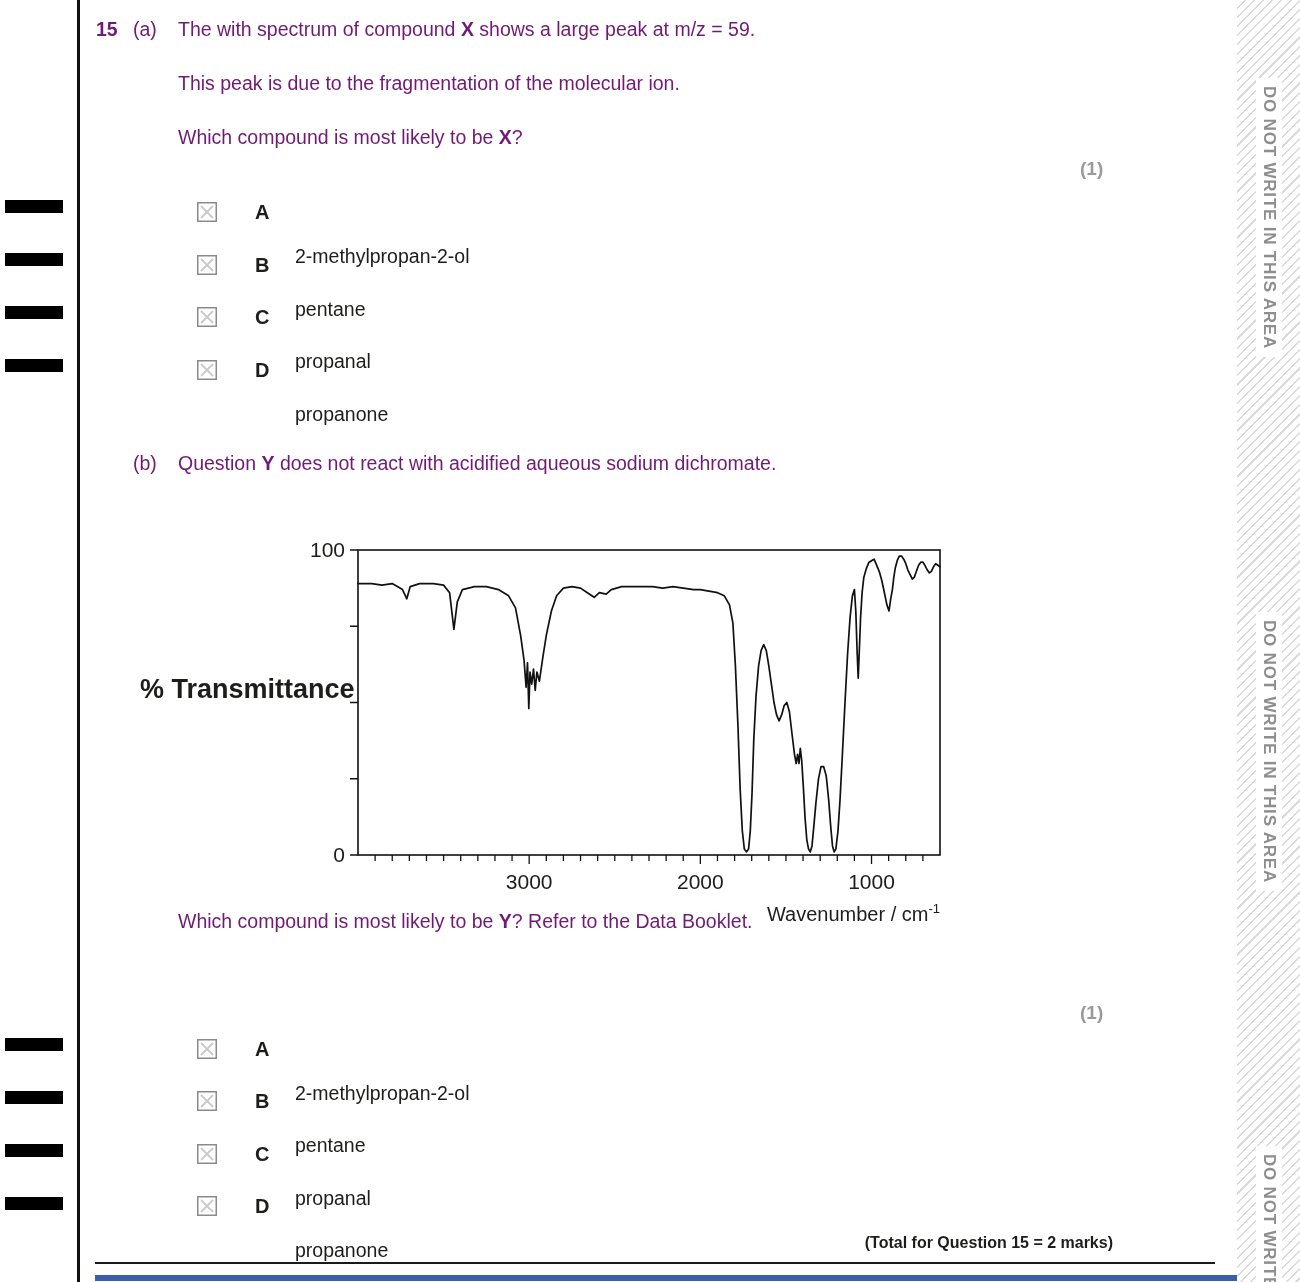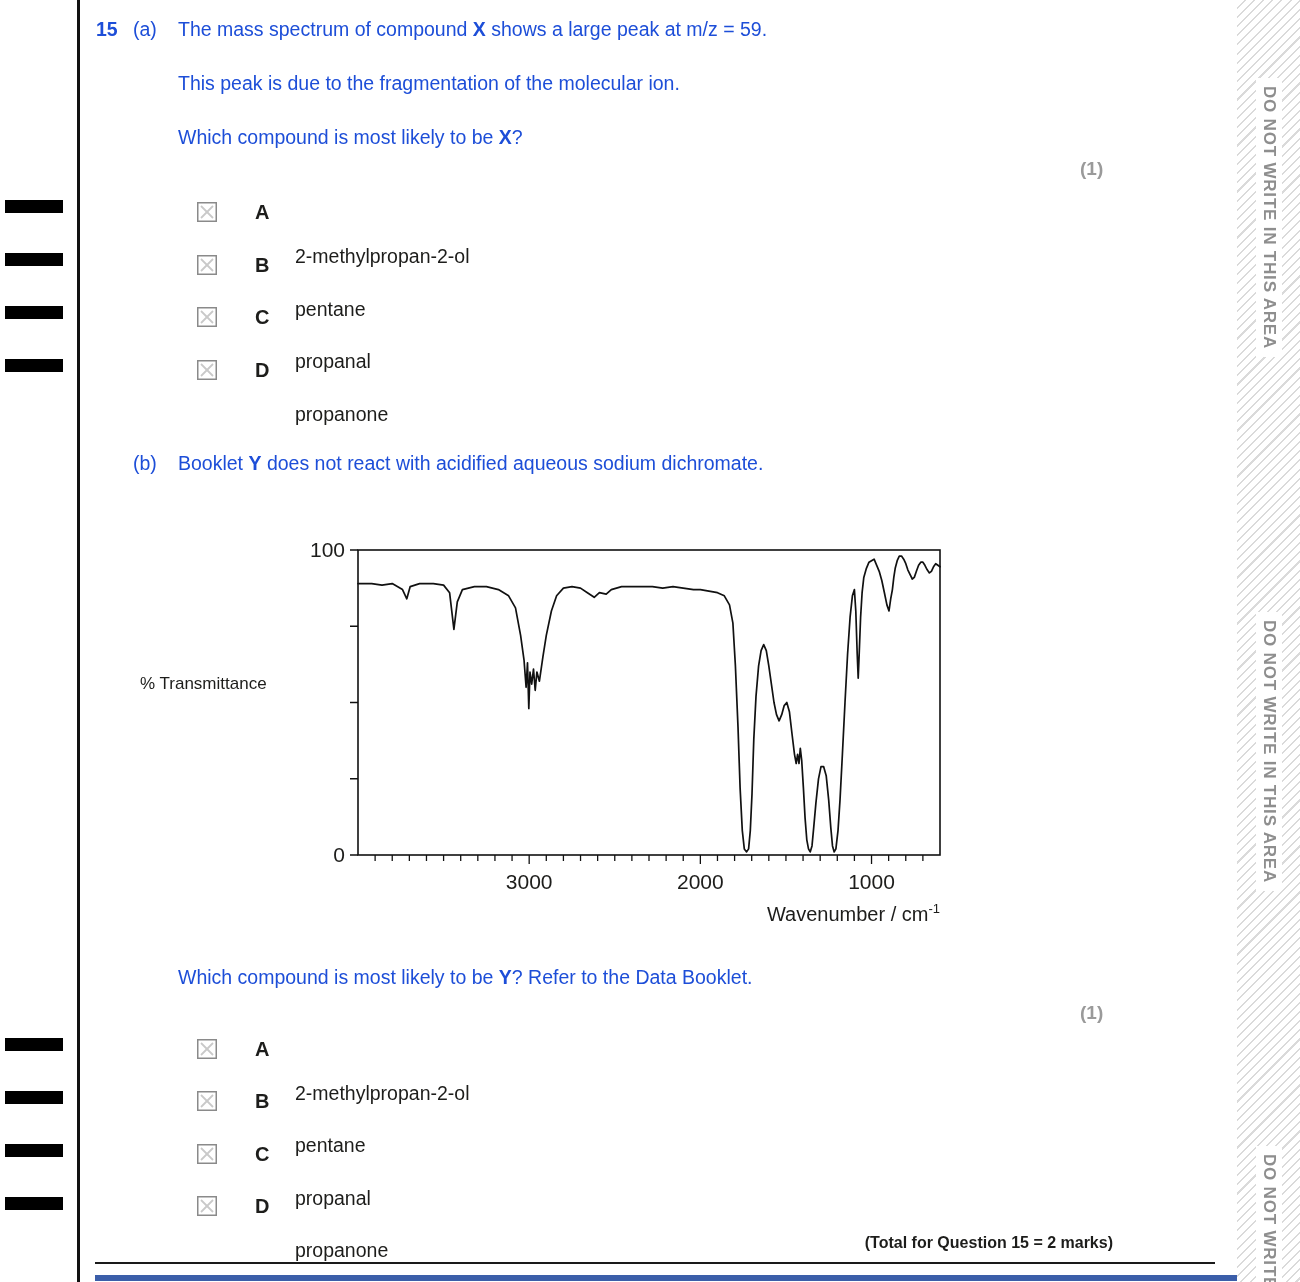--- a/index.html
+++ b/index.html
@@ -1,21 +1,21 @@
 <!DOCTYPE html>
 <html><head>
 <meta charset="utf-8">
 <style>
   html,body{margin:0;padding:0;background:#ffffff;}
   #page{
     position:relative;width:1300px;height:1282px;background:#ffffff;overflow:hidden;
     font-family:"Liberation Sans",sans-serif;color:#1d1d1b;
   }
   .abs{position:absolute;}
-  .txt{font-size:19.5px;color:#1d4ed8;white-space:nowrap;}
+  .txt{font-size:19.5px;color:#701a75;white-space:nowrap;}
   .b{font-weight:700;}
   .marks{font-size:19px;font-weight:700;color:#9a9a9a;}
   .margin-rule{position:absolute;left:77px;top:0;width:3px;height:1282px;background:#111;}
   .bind-mark{position:absolute;left:5px;width:58px;height:13px;background:#000;}
   
   .opt-row{position:absolute;height:26px;width:520px;}
   .opt-cb{position:absolute;left:0;top:3px;width:20px;height:20px;cursor:pointer;}
   .opt-letter{position:absolute;left:58px;top:0;font-weight:700;font-size:20px;line-height:26px;}
   .opt-text{position:absolute;left:98px;top:0;font-size:19.5px;line-height:26px;white-space:nowrap;margin-top:44px;}
   
@@ -25,21 +25,21 @@
   }
   .side-text{
     position:absolute;left:50%;transform:translateX(-50%);
     writing-mode:vertical-rl;text-orientation:mixed;
     font-weight:700;font-size:17px;letter-spacing:0.8px;color:#8e8e8e;
     background:#ffffff;padding:8px 3px;white-space:nowrap;
   }
   
   #ir-svg{position:absolute;left:298px;top:542px;}
   svg text{font-family:"Liberation Sans",sans-serif;fill:#1d1d1b;}
-  .chart-ylabel{position:absolute;left:140px;top:674px;font-size:17px;white-space:nowrap;}
+  .chart-ylabel{position:absolute;left:140px;top:674px;font-size:27px;white-space:nowrap;font-weight:bold;}
   .chart-xlabel{position:absolute;left:358px;top:859px;width:582px;text-align:right;font-size:20px;margin-top:42px;}
   .chart-xlabel sup{font-size:13px;}
   .total-line{position:absolute;right:187px;top:1234px;font-weight:700;font-size:16px;white-space:nowrap;}
   .bottom-rule{position:absolute;left:95px;top:1262px;width:1120px;height:2px;background:#1a1a1a;}
   .bottom-blue{position:absolute;left:95px;top:1275px;width:1142px;height:6px;background:#3b5ea9;}
 </style>
 </head>
 <body>
 
 <div id="page">
@@ -50,21 +50,21 @@
   <div class="bind-mark" style="top:359px"></div>
   <div class="bind-mark" style="top:1038px"></div>
   <div class="bind-mark" style="top:1091px"></div>
   <div class="bind-mark" style="top:1144px"></div>
   <div class="bind-mark" style="top:1197px"></div>
 
   <div class="margin-rule"></div>
 
   <span class="abs txt b" style="left:96px;top:18px">15</span>
   <span class="abs txt" style="left:133px;top:18px">(a)</span>
-  <span class="abs txt" style="left:178px;top:18px"><span>The mass spectrum of compound </span><b>X</b><span> shows a large peak at m/z = 59.</span></span>
+  <span class="abs txt" style="left:178px;top:18px"><span>The with spectrum of compound </span><b>X</b><span> shows a large peak at m/z = 59.</span></span>
 
   <span class="abs txt" style="left:178px;top:126px"><span>Which compound is most likely to be </span><b>X</b><span>?</span></span>
 
   <span class="abs txt" style="left:178px;top:72px">This peak is due to the fragmentation of the molecular ion.</span>
 
   <span class="abs marks" style="left:1080px;top:158px">(1)</span>
 
   <div class="opt-row" style="left:197px;top:199px">
     <div class="opt-cb">
       <svg width="20" height="20" viewBox="0 0 20 20">
@@ -104,21 +104,21 @@
           <rect x="0.75" y="0.75" width="18.5" height="18.5" fill="#ffffff" stroke="#8a8a8a" stroke-width="1.5"></rect>
           <line x1="4" y1="4" x2="16" y2="16" stroke="#c9c9c9" stroke-width="1.8"></line>
           <line x1="16" y1="4" x2="4" y2="16" stroke="#c9c9c9" stroke-width="1.8"></line>
         </svg>
     </div>
     <span class="opt-letter">D</span>
     <span class="opt-text">propanone</span>
   </div>
 
   <span class="abs txt" style="left:133px;top:452px">(b)</span>
-  <span class="abs txt" style="left:178px;top:452px"><span>Booklet </span><b>Y</b><span> does not react with acidified aqueous sodium dichromate.</span></span>
+  <span class="abs txt" style="left:178px;top:452px"><span>Question </span><b>Y</b><span> does not react with acidified aqueous sodium dichromate.</span></span>
 
   <span class="chart-ylabel">% Transmittance</span>
   <svg id="ir-svg" width="660" height="360">
       <rect x="60" y="8" width="582" height="305" fill="none" stroke="#111" stroke-width="1.6"></rect>
       <line x1="60" y1="313" x2="52" y2="313" stroke="#111" stroke-width="1.5"></line>
       <line x1="60" y1="236.75" x2="52" y2="236.75" stroke="#111" stroke-width="1.5"></line>
       <line x1="60" y1="160.5" x2="52" y2="160.5" stroke="#111" stroke-width="1.5"></line>
       <line x1="60" y1="84.25" x2="52" y2="84.25" stroke="#111" stroke-width="1.5"></line>
       <line x1="60" y1="8" x2="52" y2="8" stroke="#111" stroke-width="1.5"></line>
       <text x="47" y="15" text-anchor="end" font-size="21">100</text>
@@ -156,21 +156,21 @@
       <line x1="590.6470588235294" y1="313" x2="590.6470588235294" y2="319" stroke="#111" stroke-width="1.3"></line>
       <line x1="607.7647058823529" y1="313" x2="607.7647058823529" y2="319" stroke="#111" stroke-width="1.3"></line>
       <line x1="624.8823529411765" y1="313" x2="624.8823529411765" y2="319" stroke="#111" stroke-width="1.3"></line>
       <text x="231.1764705882353" y="347" text-anchor="middle" font-size="21">3000</text>
       <text x="402.3529411764706" y="347" text-anchor="middle" font-size="21">2000</text>
       <text x="573.5294117647059" y="347" text-anchor="middle" font-size="21">1000</text>
       <polyline points="60.0,41.6 73.7,41.6 84.0,43.1 94.2,41.6 104.5,47.6 108.8,56.8 112.2,44.6 121.6,41.6 135.3,41.6 145.6,43.1 151.6,50.7 155.9,87.3 159.3,59.9 164.4,47.6 176.4,44.6 188.4,44.6 200.4,47.6 210.6,53.8 217.5,65.9 222.6,93.4 226.0,117.8 228.1,145.3 229.5,120.8 230.8,166.6 232.0,130.0 233.7,142.2 235.5,127.0 237.2,148.3 238.9,130.0 241.4,139.2 244.9,114.8 248.3,93.4 253.4,69.0 258.6,53.8 265.4,46.1 274.0,44.6 282.5,46.1 289.4,50.7 296.2,55.3 301.4,50.7 308.2,52.2 313.3,47.6 323.6,44.6 333.9,44.6 344.2,44.6 354.4,44.6 364.7,46.1 375.0,44.6 385.2,46.1 395.5,47.6 402.4,47.6 410.9,49.2 419.5,50.7 426.3,53.8 431.5,62.9 434.9,81.2 437.4,123.9 440.0,184.9 442.1,245.9 444.3,288.6 446.3,306.9 448.6,309.9 450.6,306.9 452.3,288.6 454.0,252.0 455.8,197.1 458.0,154.4 460.6,123.9 463.1,108.6 465.7,102.6 468.3,108.6 470.8,123.9 473.4,142.2 476.0,160.5 478.5,172.7 481.1,178.8 483.7,172.7 486.2,163.6 488.8,160.5 491.4,169.7 493.9,191.0 496.5,212.3 498.2,221.5 499.6,212.3 501.0,221.5 502.3,206.3 503.7,218.4 505.4,245.9 507.1,276.4 508.8,297.8 510.5,306.9 512.2,309.9 514.0,303.9 515.7,285.6 517.9,261.1 520.5,236.8 523.0,224.6 525.6,224.6 528.2,233.7 530.7,258.1 532.8,285.6 534.5,303.9 536.2,309.9 537.9,306.9 540.0,288.6 542.0,258.1 544.4,212.3 547.0,160.5 549.6,111.7 552.1,75.1 554.4,53.8 556.4,47.6 557.8,69.0 559.2,111.7 560.2,136.1 561.2,111.7 562.6,75.1 564.1,50.7 565.8,35.4 568.4,26.3 571.0,20.2 573.5,18.7 576.1,17.2 578.7,23.3 581.2,29.3 583.8,38.5 586.4,50.7 588.9,62.9 591.0,69.0 592.7,56.8 594.4,47.6 595.8,35.4 597.2,26.3 599.2,18.7 601.3,14.1 603.5,14.1 605.7,17.2 607.8,21.7 609.8,27.8 612.0,32.4 614.3,37.0 616.3,35.4 618.4,29.3 620.6,23.3 622.8,20.2 624.9,20.2 626.9,23.3 629.2,27.8 631.4,30.9 633.4,29.3 635.5,24.8 637.7,21.7 639.9,23.3 642.0,24.8" fill="none" stroke="#111" stroke-width="1.7" stroke-linejoin="round" stroke-linecap="round"></polyline>
     </svg>
   <div class="chart-xlabel"><span>Wavenumber / cm</span><sup>-1</sup></div>
 
-  <span class="abs txt" style="left:178px;top:966px"><span>Which compound is most likely to be </span><b>Y</b><span>? Refer to the Data Booklet.</span></span>
+  <span class="abs txt" style="left:178px;top:910px"><span>Which compound is most likely to be </span><b>Y</b><span>? Refer to the Data Booklet.</span></span>
   <span class="abs marks" style="left:1080px;top:1002px">(1)</span>
 
   <div class="opt-row" style="left:197px;top:1036px">
     <div class="opt-cb">
       <svg width="20" height="20" viewBox="0 0 20 20">
           <rect x="0.75" y="0.75" width="18.5" height="18.5" fill="#ffffff" stroke="#8a8a8a" stroke-width="1.5"></rect>
           <line x1="4" y1="4" x2="16" y2="16" stroke="#c9c9c9" stroke-width="1.8"></line>
           <line x1="16" y1="4" x2="4" y2="16" stroke="#c9c9c9" stroke-width="1.8"></line>
         </svg>
     </div>

